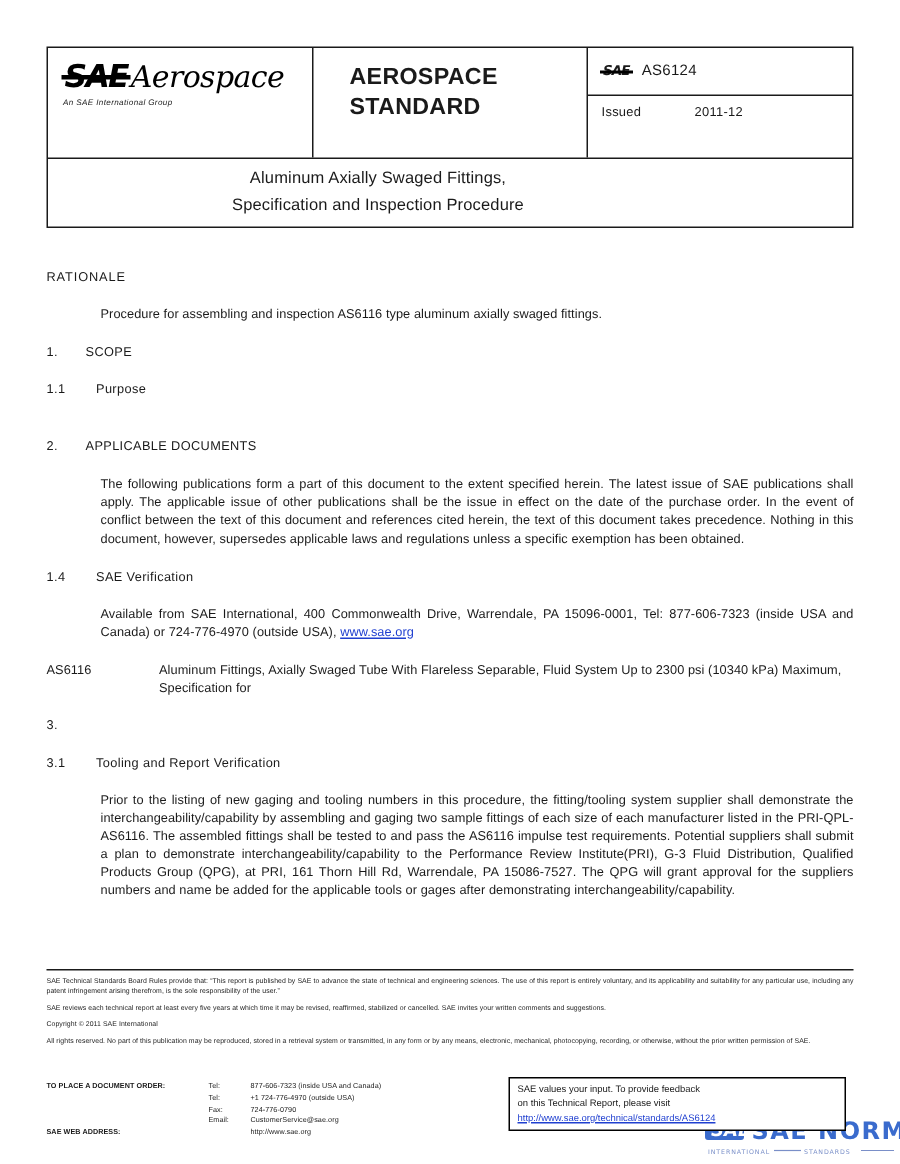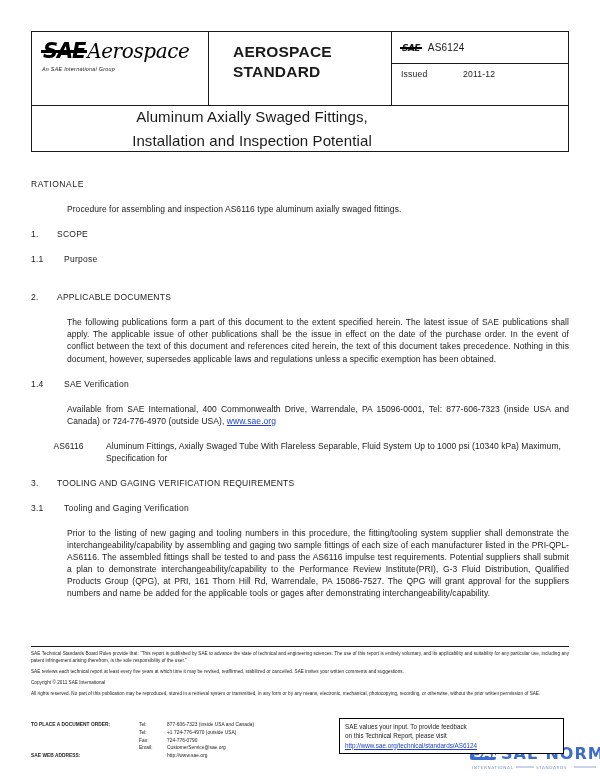--- a/index.html
+++ b/index.html
@@ -141,21 +141,21 @@
   .hdr-issued .lbl { width: 62px; }
 
   .hdr-sub {
     border-top: 1px solid #1a1a1a;
     height: 46px;
     box-sizing: border-box;
     display: flex;
     align-items: center;
     justify-content: center;
     text-align: center;
-    font-size: 15px;
+    font-size: 11px;
     line-height: 1.55;
     letter-spacing: 0.1px;
   }
   .hdr-sub-inner { transform: translateX(-48px); }
 
   
   .body {
     position: absolute;
     left: 31px;
     top: 178px;
@@ -172,21 +172,21 @@
   }
   .sp-m { height: 13px; }
   .heading {
     display: flex;
     margin: 0;
     letter-spacing: 0.25px;
   }
   .heading .n { width: 26px; flex: none; }
   .heading.sub .n { width: 33px; }
   .ref-row { display: flex; margin: 0; }
-  .ref-row .rn { width: 75px; flex: none; text-align: center; }
+  .ref-row .rn { width: 75px; flex: none; }
   .ref-row .rt { flex: 1; }
   a.link {
     color: #1f3fd0;
     text-decoration: underline;
   }
 
   
   .footer {
     position: absolute;
     left: 31px;
@@ -274,21 +274,21 @@
         <div class="hdr-issued">
           <span class="lbl">Issued</span>
           <span>2011-12</span>
         </div>
       </div>
     </div>
 
     <div class="hdr-sub">
       <div class="hdr-sub-inner">
         <div>Aluminum Axially Swaged Fittings,</div>
-        <div>Installation and Inspection Potential</div>
+        <div>Specification and Inspection Procedure</div>
       </div>
     </div>
   </div>
 
   <div class="body">
 
     <div class="centered">RATIONALE</div>
     <div class="sp-m"></div>
     <p class="para">Procedure for assembling and inspection AS6116 type aluminum axially swaged fittings.</p>
     <div class="sp-m"></div>
@@ -320,33 +320,32 @@
       <span class="n">1.4</span>
       <span>SAE Verification</span>
     </div>
     <div class="sp-m"></div>
 
     <p class="para"><span>Available from SAE International, 400 Commonwealth Drive, Warrendale, PA 15096-0001, Tel: 877-606-7323 (inside USA and Canada) or 724-776-4970 (outside USA), </span><a class="link" href="#">www.sae.org</a></p>
     <div class="sp-m"></div>
 
     <div class="ref-row">
       <span class="rn">AS6116</span>
-      <span class="rt">Aluminum Fittings, Axially Swaged Tube With Flareless Separable, Fluid System Up to 1000 psi (10340 kPa) Maximum, Specification for</span>
+      <span class="rt">Aluminum Fittings, Axially Swaged Tube With Flareless Separable, Fluid System Up to 2300 psi (10340 kPa) Maximum, Specification for</span>
     </div>
     <div class="sp-m"></div>
 
     <div class="heading">
       <span class="n">3.</span>
-      <span>TOOLING AND GAGING VERIFICATION REQUIREMENTS</span>
     </div>
     <div class="sp-m"></div>
 
     <div class="heading sub">
       <span class="n">3.1</span>
-      <span>Tooling and Gaging Verification</span>
+      <span>Tooling and Report Verification</span>
     </div>
     <div class="sp-m"></div>
 
     <p class="para">Prior to the listing of new gaging and tooling numbers in this procedure, the fitting/tooling system supplier shall demonstrate the interchangeability/capability by assembling and gaging two sample fittings of each size of each manufacturer listed in the PRI-QPL-AS6116. The assembled fittings shall be tested to and pass the AS6116 impulse test requirements. Potential suppliers shall submit a plan to demonstrate interchangeability/capability to the Performance Review Institute(PRI), G-3 Fluid Distribution, Qualified Products Group (QPG), at PRI, 161 Thorn Hill Rd, Warrendale, PA 15086-7527. The QPG will grant approval for the suppliers numbers and name be added for the applicable tools or gages after demonstrating interchangeability/capability.</p>
   </div>
 
   <div class="footer">
     <hr>
     <p>SAE Technical Standards Board Rules provide that: “This report is published by SAE to advance the state of technical and engineering sciences. The use of this report is entirely voluntary, and its applicability and suitability for any particular use, including any patent infringement arising therefrom, is the sole responsibility of the user.”</p>
     <p>SAE reviews each technical report at least every five years at which time it may be revised, reaffirmed, stabilized or cancelled. SAE invites your written comments and suggestions.</p>

